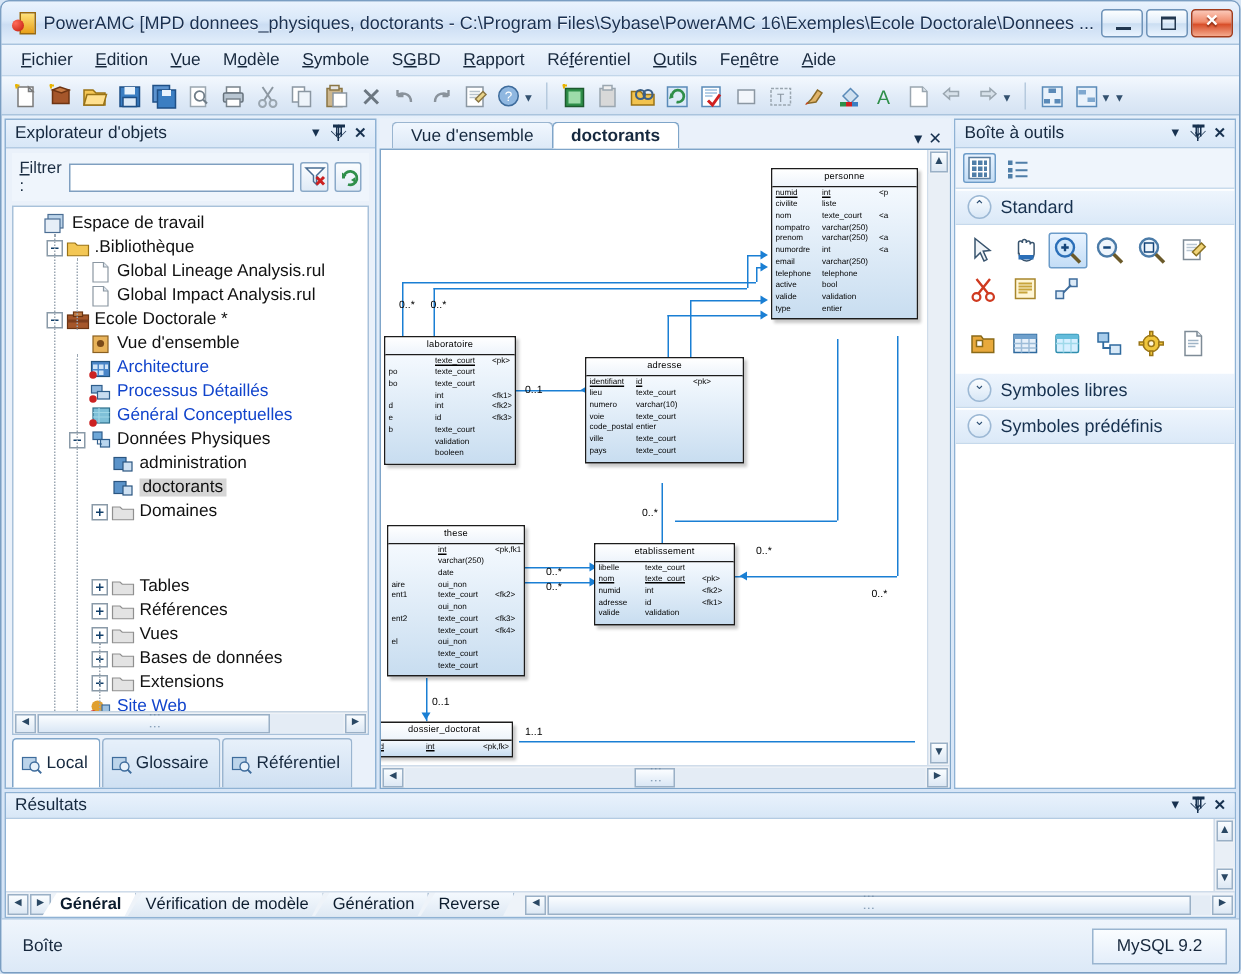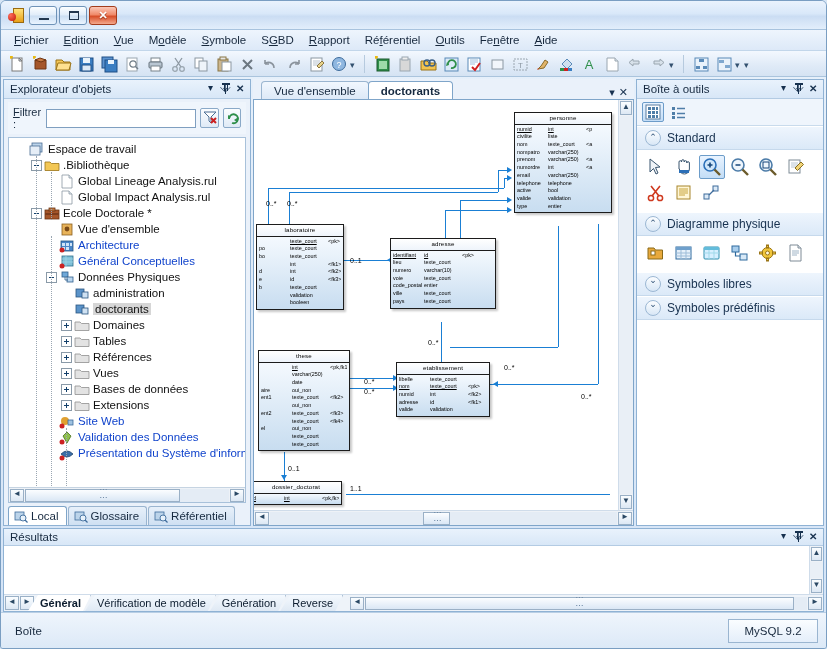--- a/index.html
+++ b/index.html
@@ -143,21 +143,21 @@
   .hs-arrow:after{ position:absolute; left:0; right:0; top:-1px; text-align:center; font-size:8px; color:#2a4864;}
   .hs-arrow.l:after{content:"◄";}
   .hs-arrow.r:after{content:"►";}
   .hs-track{ flex:1 1 auto; height:13px; background:#e4ecf5; position:relative;}
   .hs-thumb{ position:absolute; left:0; top:0; height:13px; width:76%;
     background: linear-gradient(180deg,#fbfdff,#dae7f5); border:1px solid #9ab0c6;}
   .hs-thumb:after{content:"⋮⋮";position:absolute;left:50%;top:-1px;transform:translateX(-50%) rotate(90deg);font-size:8px;color:#6f8aa6;}
 
   .exp-tabs { flex: 0 0 22px; display: flex; align-items: flex-end; padding: 2px 4px 0 4px; gap:0; }
   .etab {
-    display: flex; align-items: center; gap: 3px; height: 19px;
+    display: flex; align-items: center; gap: 3px; height: 33px;
     padding: 0 7px 0 5px; font-size: 11.5px; color: #16293f;
     border: 1px solid #9ab5d0; border-bottom: none; border-radius: 3px 3px 0 0;
     background: linear-gradient(180deg,#e7f0fa,#cfe0f2);
     margin-right: 1px;
   }
   .etab.active { background: #fff; border-color:#7fa5c9;}
   .etab .eico { width: 14px; height: 13px; position: relative; }
 
   
   #center { flex: 1 1 auto; display: flex; flex-direction: column; min-width: 0; background:#eaf1fa;}
@@ -273,20 +273,21 @@
     font-size: 11.5px; color: #17283d; padding: 0 10px;
   }
 </style>
 </head>
 <body>
 
 <div class="win">
 
   <div class="titlebar">
     <div class="app-ico"></div>
+    <div class="title-text">PowerAMC [MPD donnees_physiques, doctorants - C:\Program Files\Sybase\PowerAMC 16\Exemples\Ecole Doctorale\Donnees ...</div>
     <div class="wbtns">
       <div class="wbtn">
           <span class="minbar"></span>
         </div>
       <div class="wbtn">
           <span class="maxsq"></span>
         </div>
       <div class="wbtn close">
           <i>✕</i>
         </div>
@@ -604,20 +605,29 @@
                   <rect x="11" y="5" width="2" height="3" fill="#cfe4f7"></rect>
                   <rect x="3" y="9" width="3" height="3" fill="#cfe4f7"></rect>
                   <rect x="7" y="9" width="3" height="3" fill="#cfe4f7"></rect>
                   <circle cx="3" cy="12" r="2.5" fill="#cc2222"></circle>
                 </svg></span>
               <span class="lbl">Architecture</span>
             </div>
             <div class="tnode blue" style="padding-left: 35px;">
               <span class="exp"></span>
               <span class="ico"><svg width="16" height="15" viewBox="0 0 16 15">
+                  <rect x="2" y="3" width="7" height="5" fill="#8fb7dd" stroke="#2f5e8c" stroke-width=".8"></rect>
+                  <rect x="6" y="7" width="8" height="5" fill="#c8dcf0" stroke="#2f5e8c" stroke-width=".8"></rect>
+                  <circle cx="3" cy="12" r="2.5" fill="#cc2222"></circle>
+                </svg></span>
+              <span class="lbl">Processus Détaillés</span>
+            </div>
+            <div class="tnode blue" style="padding-left: 35px;">
+              <span class="exp"></span>
+              <span class="ico"><svg width="16" height="15" viewBox="0 0 16 15">
                   <rect x="3" y="2" width="11" height="10" fill="#7fc0d8" stroke="#2d6f8c" stroke-width=".8"></rect>
                   <path d="M3 5 h11 M3 8 h11 M7 2 v10" fill="#fff" stroke="#9fd6e6" stroke-width=".8"></path>
                   <circle cx="3" cy="12" r="2.5" fill="#cc2222"></circle>
                 </svg></span>
               <span class="lbl">Général Conceptuelles</span>
             </div>
             <div class="tnode" style="padding-left: 35px;">
               <span class="exp box"></span>
               <span class="ico"><svg width="16" height="15" viewBox="0 0 16 15">
                   <rect x="3" y="2" width="6" height="5" fill="#6fa8d8" stroke="#2f5e8c" stroke-width=".8"></rect>
@@ -642,21 +652,21 @@
                 </svg></span>
               <span class="lbl sel">doctorants</span>
             </div>
             <div class="tnode" style="padding-left: 50px;">
               <span class="exp box plus"></span>
               <span class="ico"><svg width="16" height="15" viewBox="0 0 16 15">
                   <path d="M1 4 h5 l1.5 1.5 h7.5 v7 h-14 z" fill="#e3e3e3" stroke="#8f8f8f" stroke-width=".8"></path>
                 </svg></span>
               <span class="lbl">Domaines</span>
             </div>
-            <div class="tnode" style="padding-left: 50px;">
+            <div class="tnode" style="padding-left: 50px; margin-top: 34px;">
               <span class="exp box plus"></span>
               <span class="ico"><svg width="16" height="15" viewBox="0 0 16 15">
                   <path d="M1 4 h5 l1.5 1.5 h7.5 v7 h-14 z" fill="#e3e3e3" stroke="#8f8f8f" stroke-width=".8"></path>
                 </svg></span>
               <span class="lbl">Tables</span>
             </div>
             <div class="tnode" style="padding-left: 50px;">
               <span class="exp box plus"></span>
               <span class="ico"><svg width="16" height="15" viewBox="0 0 16 15">
                   <path d="M1 4 h5 l1.5 1.5 h7.5 v7 h-14 z" fill="#e3e3e3" stroke="#8f8f8f" stroke-width=".8"></path>
@@ -1175,24 +1185,20 @@
                 </svg></span>
             </div>
             <div class="titem">
               <span style="position:absolute;left:1px;top:1px"><svg width="22" height="20" viewBox="0 0 22 20">
                   <rect x="3" y="11" width="5" height="5" fill="#dceaf7" stroke="#3e6c9c"></rect>
                   <rect x="12" y="3" width="5" height="5" fill="#dceaf7" stroke="#3e6c9c"></rect>
                   <path d="M8 12 L13 7" stroke="#3e6c9c" stroke-width="1.2"></path>
                 </svg></span>
             </div>
           </div>
-          <div class="grp-head">
-            <span class="chev"></span>
-            <span>Diagramme physique</span>
-          </div>
           <div class="grp-items">
             <div class="titem">
               <span style="position:absolute;left:1px;top:1px"><svg width="22" height="20" viewBox="0 0 22 20">
                   <path d="M3 5 h6 l1.5 2 h7 v9 h-14.5 z" fill="#e8a93c" stroke="#8a6a18"></path>
                   <rect x="6" y="8" width="4" height="4" fill="#fff" stroke="#8a6a18"></rect>
                 </svg></span>
             </div>
             <div class="titem">
               <span style="position:absolute;left:1px;top:1px"><svg width="22" height="20" viewBox="0 0 22 20">
                   <rect x="3" y="4" width="15" height="12" fill="#e6f0fa" stroke="#2f6a9e"></rect>

